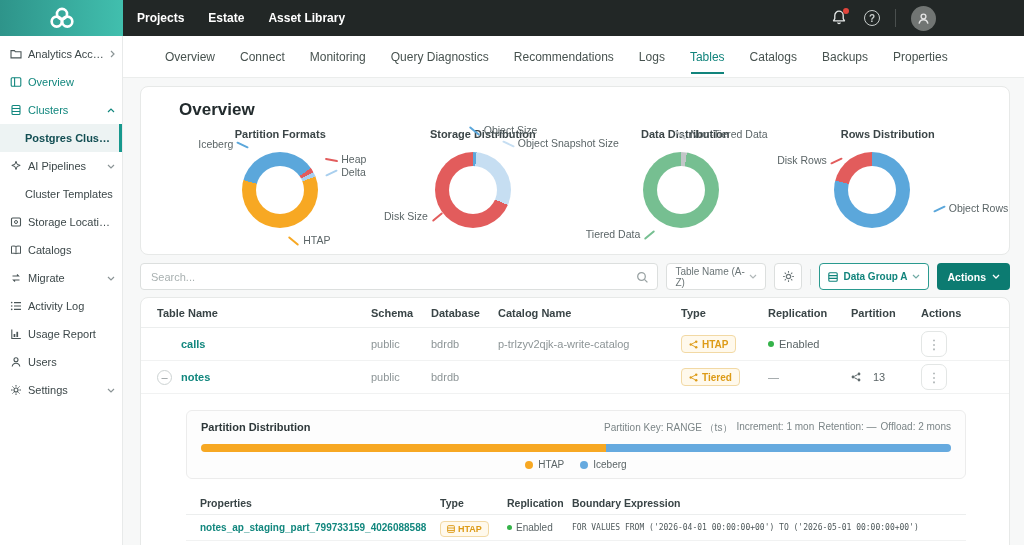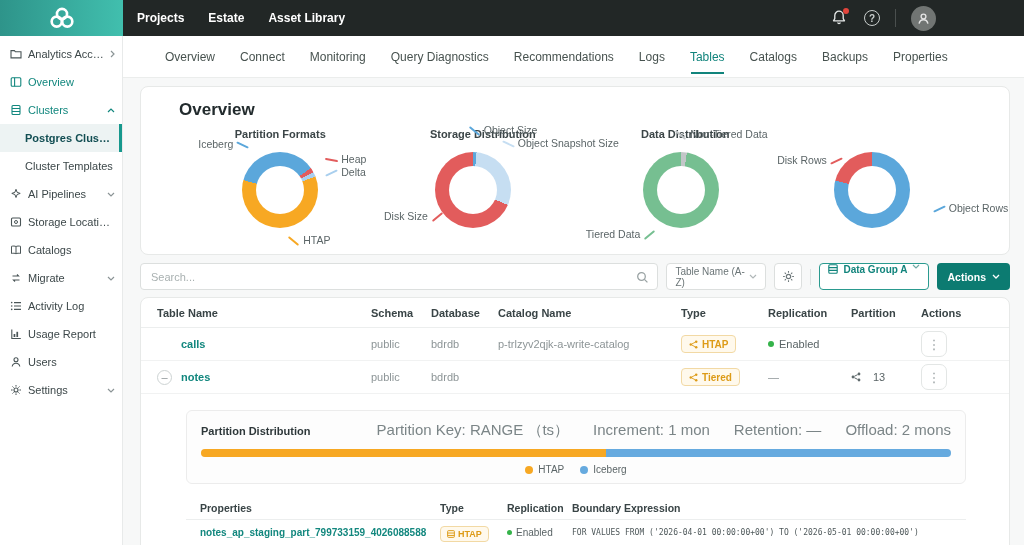--- a/index.html
+++ b/index.html
@@ -69,21 +69,21 @@
   
   .toolbar { display:flex; align-items:center; gap:8px; margin:8px 0 7px; }
   .search-wrap { flex:1; position:relative; }
   .search-wrap input { width:100%; height:27px; border:1px solid #dcdfde; border-radius:4px; background:#fff; padding:0 30px 0 10px; font-size:11px; color:#444; font-family:"Liberation Sans",sans-serif; }
   .search-wrap input::placeholder { color:#a9b1b1; }
   .search-ic { position:absolute; right:9px; top:7px; }
   .sel { width:100px; height:27px; border:1px solid #dcdfde; border-radius:4px; background:#fff; display:flex; align-items:center; gap:4px; padding:0 8px; font-size:10px; color:#6b7577; cursor:pointer; }
   .sel .chev { margin-left:auto; color:#b0b7b8; display:flex; }
   .icon-btn { width:28px; height:27px; border:1px solid #dcdfde; border-radius:4px; background:#fff; display:flex; align-items:center; justify-content:center; color:#6f797b; font-size:13px; cursor:pointer; }
   .vdiv { width:1px; height:16px; background:#dfe2e2; }
-  .group-btn { height:27px; border:1px solid #2a9a8f; border-radius:4px; background:#fff; color:#11847c; font-size:10px; font-weight:700; display:flex; gap:5px; padding:0 8px; cursor:pointer; white-space:nowrap; }
+  .group-btn { height:27px; border:1px solid #2a9a8f; border-radius:4px; background:#fff; color:#11847c; font-size:10px; font-weight:700; display:flex; align-items:center; gap:5px; padding:0 8px; cursor:pointer; white-space:nowrap; }
   .group-btn .chev { color:#6faaa4; display:flex; }
   .actions-btn { height:27px; border:none; border-radius:4px; background:#0c7b71; color:#fff; font-size:10.5px; font-weight:700; display:flex; align-items:center; gap:6px; padding:0 10px; cursor:pointer; font-family:"Liberation Sans",sans-serif; }
   .actions-btn .chev { display:flex; }
 
   
   .table-card { min-height:300px; overflow:hidden; }
   .tgrid { display:grid; grid-template-columns:40px 190px 60px 67px 183px 87px 83px 70px 1fr; align-items:center; }
   .thead { height:30px; font-size:11px; font-weight:700; color:#394446; border-bottom:1px solid #eceeee; }
   .thead .th-first { grid-column:1 / 3; padding-left:16px; }
   .trow { height:33px; border-bottom:1px solid #f1f2f2; font-size:11px; }
@@ -94,21 +94,21 @@
   .rep { display:flex; align-items:center; gap:5px; color:#5a6466; }
   .dot-green { width:6px; height:6px; border-radius:50%; background:#35b34a; }
   .additions { display:flex; align-items:center; gap:12px; color:#5a6466; }
   .kebab { width:26px; height:26px; border:1px solid #e3e6e5; border-radius:7px; background:#fff; color:#99a1a3; font-size:13px; display:flex; align-items:center; justify-content:center; cursor:pointer; }
 
   
   .expanded { padding:16px 43px 0 45px; }
   .pp { border:1px solid #ececec; border-radius:6px; background:#fdfdfd; padding:10px 14px 8px; }
   .pp-top { display:flex; align-items:baseline; }
   .pp-title { font-size:11px; font-weight:700; color:#2e383a; }
-  .pp-meta { margin-left:auto; display:flex; gap:24px; font-size:15px; color:#7b8587; }
+  .pp-meta { margin-left:auto; display:flex; gap:4px; font-size:10px; color:#7b8587; }
   .pp-bar { display:flex; height:8px; border-radius:4px; overflow:hidden; margin-top:9px; background:#eee; }
   .pp-bar .seg { height:100%; }
   .pp-legend { display:flex; align-items:center; justify-content:center; gap:16px; margin-top:7px; font-size:10px; color:#5b6567; }
   .leg-item { display:flex; align-items:center; gap:5px; }
   .leg-dot { width:8px; height:8px; border-radius:50%; }
 
   .pgrid { display:grid; grid-template-columns:240px 67px 65px 1fr; align-items:center; padding-left:14px; }
   .ptable { margin-top:12px; }
   .phead { height:24px; font-size:10.5px; font-weight:700; color:#394446; border-bottom:1px solid #eceeee; }
   .prow { height:26px; border-bottom:1px solid #f1f2f2; }
@@ -182,33 +182,33 @@
     <span class="lbl">Clusters</span>
     <span class="chev">
         <svg width="8" height="5" viewBox="0 0 8 5">
           <path d="M1 4l3-3 3 3" fill="none" stroke="currentColor" stroke-width="1.2"></path>
         </svg>
       </span>
   </div>
   <div class="side-item child active">
     <span class="lbl">Postgres Clusters</span>
   </div>
-  <div class="side-item child">
-    <span class="lbl">Cluster Templates</span>
-  </div>
   <div class="side-item">
     <svg width="12" height="12" viewBox="0 0 12 12">
         <path d="M6 1.3l1.1 3 3.1 1.1-3.1 1.1-1.1 3-1.1-3-3.1-1.1 3.1-1.1z" fill="none" stroke="#4a5557" stroke-width="1"></path>
       </svg>
     <span class="lbl">AI Pipelines</span>
     <span class="chev">
         <svg width="8" height="5" viewBox="0 0 8 5">
           <path d="M1 1l3 3 3-3" fill="none" stroke="currentColor" stroke-width="1.2"></path>
         </svg>
       </span>
+  </div>
+  <div class="side-item child">
+    <span class="lbl">Cluster Templates</span>
   </div>
   <div class="side-item">
     <svg width="12" height="12" viewBox="0 0 12 12">
         <rect x="1.5" y="2" width="9" height="8" rx="1" fill="none" stroke="#4a5557" stroke-width="1.1"></rect>
         <circle cx="6" cy="6" r="1.5" fill="none" stroke="#4a5557" stroke-width="1"></circle>
       </svg>
     <span class="lbl">Storage Locations</span>
   </div>
   <div class="side-item">
     <svg width="12" height="12" viewBox="0 0 12 12">
@@ -305,20 +305,21 @@
         </div>
 
         <div class="chart c3">
           <div class="ctitle">Data Distribution</div>
           <div class="donut" style="background: conic-gradient(rgb(194, 198, 200) 0%, rgb(194, 198, 200) 2.5%, rgb(118, 191, 145) 2.5%, rgb(118, 191, 145) 100%);"></div>
           <span class="lab l-nontiered"><span class="dash r40" style="background: rgb(194, 198, 200);"></span><span>Non-Tiered Data</span></span>
           <span class="lab l-tiered"><span>Tiered Data</span><span class="dash rm40" style="background: rgb(118, 191, 145);"></span></span>
         </div>
 
         <div class="chart c4">
+          <div class="ctitle">Rows Distribution</div>
           <div class="donut" style="background: conic-gradient(rgb(91, 167, 219) 0%, rgb(91, 167, 219) 79%, rgb(226, 92, 92) 79%, rgb(226, 92, 92) 100%);"></div>
           <span class="lab l-diskrows"><span>Disk Rows</span><span class="dash rm25" style="background: rgb(226, 92, 92);"></span></span>
           <span class="lab l-objrows"><span class="dash rm25" style="background: rgb(91, 167, 219);"></span><span>Object Rows</span></span>
         </div>
 
       </div>
     </div>
 
     <div class="toolbar">
       <div class="search-wrap">

